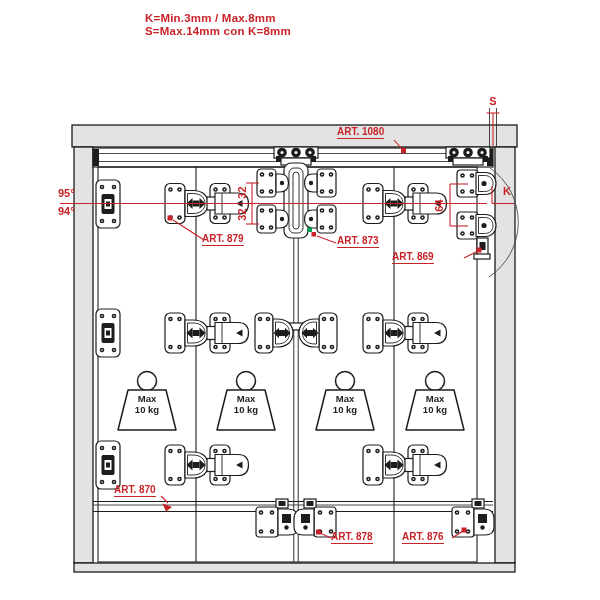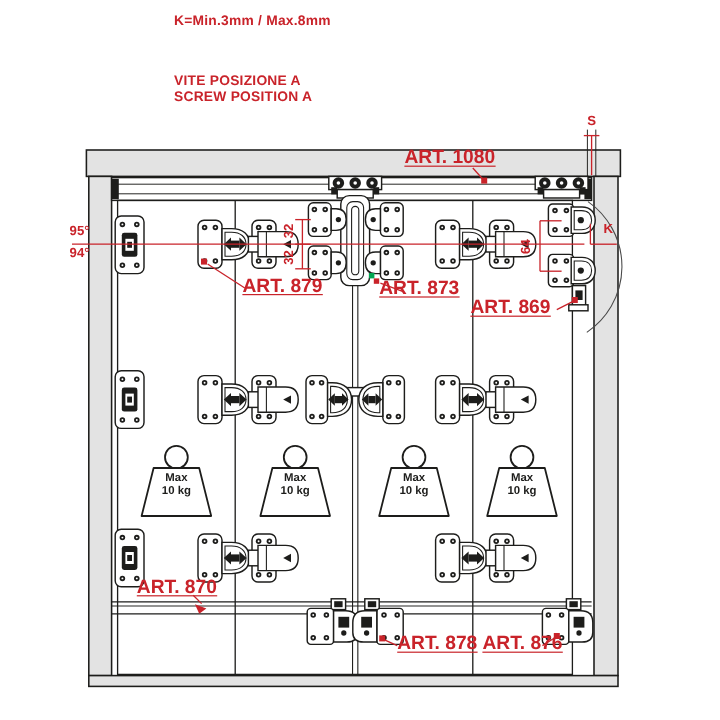--- a/index.html
+++ b/index.html
@@ -7,21 +7,21 @@
     --frame_gray:#e3e3e3;
     --line_black:#1d1d1b;
     --marker_green:#00a651;
   }
   html,body{margin:0;padding:0;background:#fff;}
   #stage{position:relative;width:600px;height:600px;background:#fff;overflow:hidden;
          font-family:"Liberation Sans",sans-serif;}
   .abs{position:absolute;}
   .red{color:var(--annotation_red);}
   .hdr{font-weight:bold;font-size:11.5px;line-height:13px;letter-spacing:.2px;white-space:nowrap;}
-  .art{font-weight:bold;font-size:16px;line-height:11px;white-space:nowrap;
+  .art{font-weight:bold;font-size:10px;line-height:11px;white-space:nowrap;
        border-bottom:1.2px solid currentColor;padding-bottom:1px;}
   .dim{font-weight:bold;font-size:11px;line-height:11px;white-space:nowrap;}
   .vert{transform:rotate(-90deg);transform-origin:center center;}
   .ctr{text-align:center;}
   .wtxt{font-weight:bold;font-size:9.5px;line-height:10.5px;text-align:center;color:var(--line_black);width:56px;}
   
   .wh{fill:#fff;stroke:var(--line_black);stroke-width:1.2;}
   .gy{fill:var(--frame_gray);stroke:var(--line_black);stroke-width:1.3;}
   .ln{fill:none;stroke:var(--line_black);stroke-width:0.9;}
   .ln08{fill:none;stroke:var(--line_black);stroke-width:0.8;}
@@ -32,24 +32,21 @@
   .grn-fil{fill:var(--marker_green);}
   .arc{fill:none;stroke:#4a4a4a;stroke-width:0.9;}
 </style>
 </head>
 <body>
 
 <div id="stage">
 
   <div class="abs red hdr" style="left:145px;top:12px;width:290px;">
     <div>K=Min.3mm / Max.8mm</div>
-  </div>
-  <div class="abs red hdr" style="left:145px;top:62px;width:290px;">
-    <div>VITE POSIZIONE A</div>
-    <div>SCREW POSITION A</div>
+    <div>S=Max.14mm con K=8mm</div>
   </div>
 
   <svg class="abs" style="left:0;top:0;" width="600" height="600" viewBox="0 0 600 600">
     <defs>
       <g id="scr">
           <circle r="2.3" class="fil"></circle>
           <circle r="0.8" fill="#fff"></circle>
         </g>
 
       <g id="stdHinge">
@@ -281,21 +278,21 @@
       <rect x="316" y="529.5" width="5" height="5" class="red-fil"></rect>
     </g>
     <g>
       <line x1="452" y1="538" x2="463" y2="531" class="red-ln"></line>
       <rect x="461.5" y="527.5" width="5" height="5" class="red-fil"></rect>
     </g>
   </svg>
 
   <div class="abs red art" style="left:337px;top:126px;">ART. 1080</div>
   <div class="abs red art" style="left:202px;top:233px;">ART. 879</div>
-  <div class="abs red art" style="left:316px;top:235px;">ART. 873</div>
+  <div class="abs red art" style="left:337px;top:235px;">ART. 873</div>
   <div class="abs red art" style="left:392px;top:251px;">ART. 869</div>
   <div class="abs red art" style="left:114px;top:484px;">ART. 870</div>
   <div class="abs red art" style="left:331px;top:531px;">ART. 878</div>
   <div class="abs red art" style="left:402px;top:531px;">ART. 876</div>
 
   <div class="abs red dim" style="left:58px;top:188px;width:34px;text-align:left;">95°</div>
   <div class="abs red dim" style="left:58px;top:206px;width:34px;text-align:left;">94°</div>
   <div class="abs red dim vert ctr" style="left:233px;top:187px;width:18px;">32</div>
   <div class="abs red dim vert ctr" style="left:233px;top:209px;width:18px;">32</div>
   <div class="abs red dim vert ctr" style="left:430px;top:200px;width:18px;">64</div>

